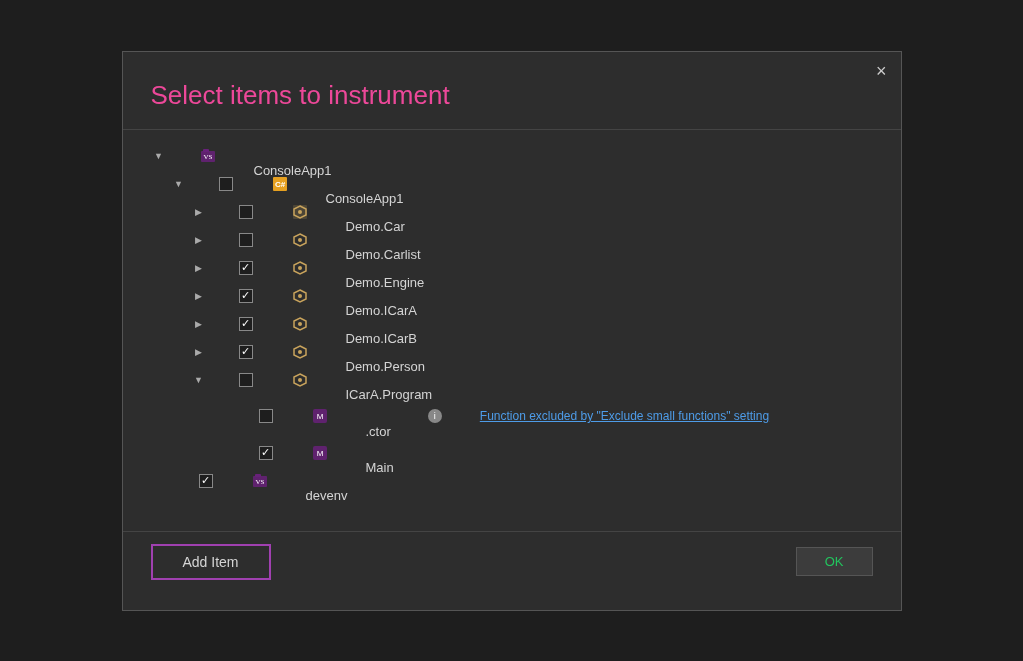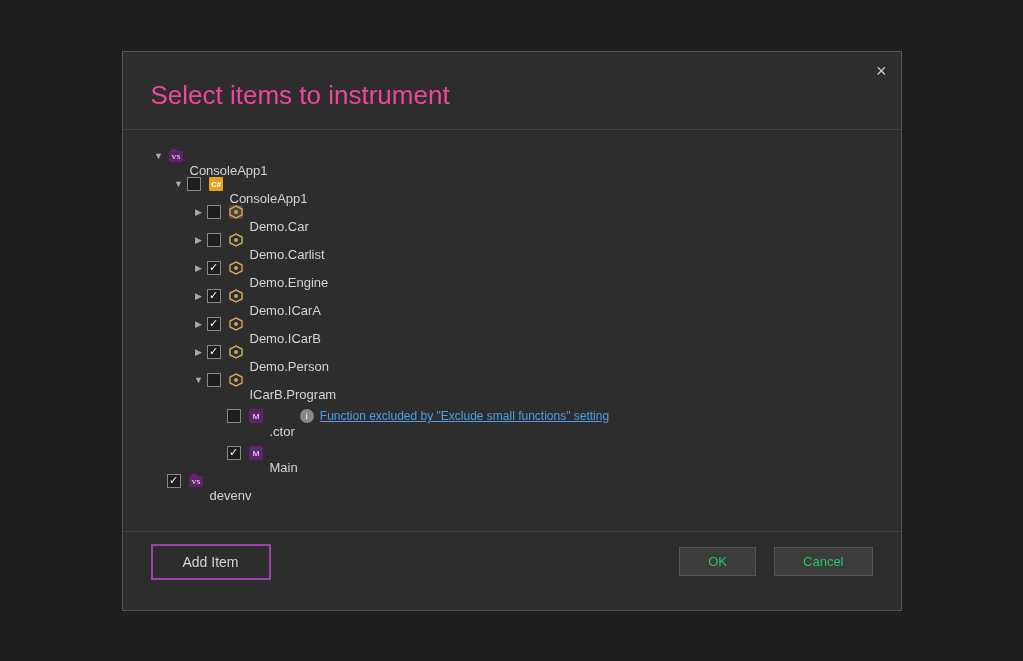--- a/index.html
+++ b/index.html
@@ -51,20 +51,21 @@
     .tree-area::-webkit-scrollbar-track { background: #3c3c3c; }
     .tree-area::-webkit-scrollbar-thumb { background: #686868; border: 2px solid #3c3c3c; }
     .tree-node {
       display: flex;
       align-items: center;
       height: 28px;
       cursor: default;
       user-select: none;
       font-size: 13px;
       color: #d4d4d4;
+      gap: 32px;
     }
     .expander {
       width: 16px;
       height: 16px;
       display: flex;
       align-items: center;
       justify-content: center;
       font-size: 9px;
       color: #aaa;
       flex-shrink: 0;
@@ -261,21 +262,21 @@
 
     <div class="tree-node indent-3">
       <div class="expander expanded"></div>
       <div class="checkbox"></div>
       <div class="icon">
         <svg width="16" height="16" viewBox="0 0 16 16">
           <polygon points="8,2 14,5 14,11 8,14 2,11 2,5" fill="none" stroke="#c8a35c" stroke-width="1.5"></polygon>
           <circle cx="8" cy="8" r="2" fill="#c8a35c"></circle>
         </svg>
       </div>
-      <span class="node-label">ICarB.Program</span>
+      <span class="node-label">ICarA.Program</span>
     </div>
 
     <div class="tree-node indent-4" style="height:auto; min-height:28px; flex-wrap:wrap; align-items:center;">
       <div class="expander leaf"></div>
       <div class="checkbox"></div>
       <div class="icon">
         <svg width="16" height="16" viewBox="0 0 16 16">
           <rect x="1" y="1" width="14" height="14" rx="2" fill="#68217a" opacity="0.85"></rect>
           <text x="8" y="11" text-anchor="middle" font-size="8" fill="#fff" font-family="sans-serif">M</text>
         </svg>
@@ -309,16 +310,15 @@
       </div>
       <span class="node-label">devenv</span>
     </div>
 
   </div>
 
   <div class="dialog-footer">
     <button class="add-item-btn">Add Item</button>
     <div class="footer-spacer"></div>
     <button class="ok-btn">OK</button>
-    <button class="cancel-btn">Cancel</button>
   </div>
 
 </div>
 
 </body></html>

